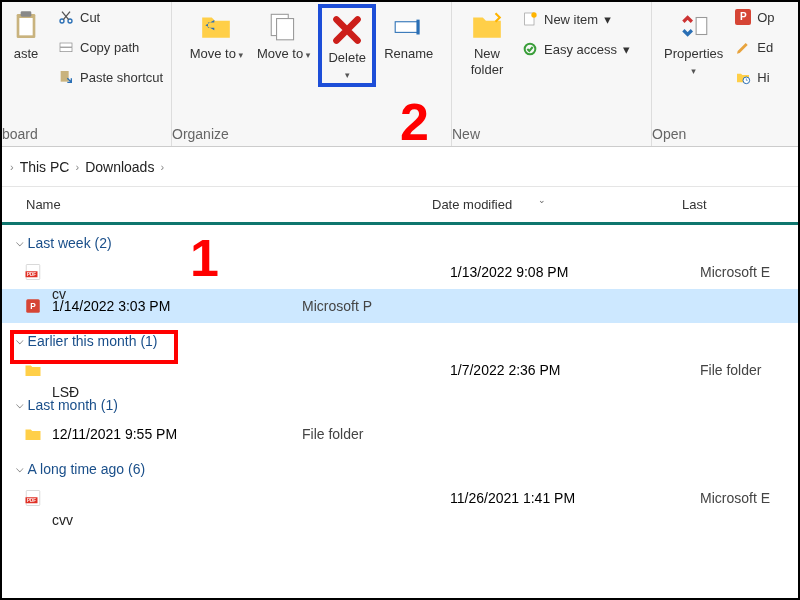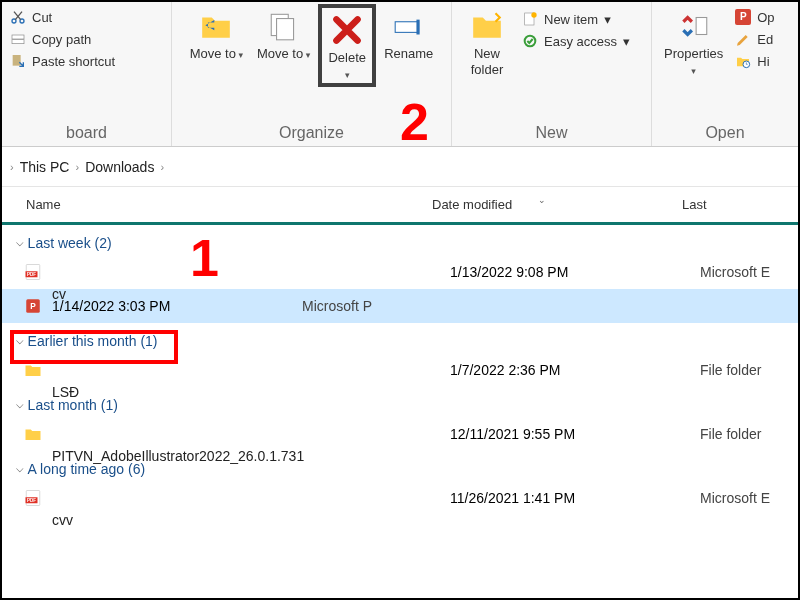--- a/index.html
+++ b/index.html
@@ -28,28 +28,28 @@
     flex-direction: column;
     justify-content: flex-start;
     align-items: center;
     padding: 2px 6px 0 6px;
     position: relative;
   }
   .rgroup-label {
     position: absolute;
     bottom: 4px;
     left: 0; right: 0;
-    text-align: center;
-    font-size: 16px;
+    text-align: left;
+    font-size: 14px;
     color: #666;
   }
   .small-list {
     display: flex;
     flex-direction: column;
-    gap: 4px;
+    gap: 12px;
     padding-top: 4px;
   }
   .small-item {
     display: flex;
     align-items: center;
     gap: 6px;
     font-size: 13px;
     color: #333;
     padding: 1px 2px;
     white-space: nowrap;
@@ -64,21 +64,21 @@
     padding: 4px 6px 2px 6px;
     min-width: 58px;
     font-size: 13px;
     color: #333;
     cursor: default;
   }
   .bigbtn .bicon { width: 36px; height: 36px; display:flex; align-items:center; justify-content:center; }
   .bigbtn .blabel { margin-top: 2px; line-height: 1.2; text-align:center; }
   .bigbtn .bdrop { font-size: 9px; color: #555; }
   .delete-highlight {
-    border: 4px solid #404040;
+    border: 4px solid #1d4ed8;
     padding-left: 6px;
   }
   .red-num {
     position: absolute;
     color: #ff0000;
     font-weight: 700;
     font-family: Arial, sans-serif;
   }
   .num2 { font-size: 52px; bottom: -2px; left: 398px; line-height: 1;}
   .num1 { font-size: 52px; top: 232px; left: 190px; line-height: 1;}
@@ -141,20 +141,30 @@
   .ico-folder { fill:#ffcf48; }
   .ico-pdf-bg { fill:#e03126; }
 </style>
 </head>
 <body>
 
 <div class="ribbon">
 
   <div class="rgroup" style="width:170px;align-items:flex-start;">
     <div style="display:flex;gap:6px;">
+      <div class="bigbtn" style="min-width:32px;padding-left:0;">
+        <div class="bicon">
+          <svg viewBox="0 0 24 24" width="32" height="32">
+              <rect x="5" y="3" width="14" height="18" rx="1" fill="#c9b37e"></rect>
+              <rect x="7" y="6" width="10" height="13" fill="#fff"></rect>
+              <rect x="8" y="1" width="8" height="4" rx="1" fill="#888"></rect>
+            </svg>
+        </div>
+        <div class="blabel">aste</div>
+      </div>
       <div class="small-list">
         <div class="small-item">
           <svg viewBox="0 0 24 24">
               <circle cx="6" cy="18" r="3" fill="none" stroke="#2a6fb5" stroke-width="2"></circle>
               <circle cx="18" cy="18" r="3" fill="none" stroke="#2a6fb5" stroke-width="2"></circle>
               <path d="M8 16 L18 4 M16 16 L6 4" stroke="#555" stroke-width="2"></path>
             </svg>
           <span>Cut</span>
         </div>
         <div class="small-item">
@@ -350,21 +360,20 @@
     <div class="group-hdr">
       <span class="chev">⌵</span>
       <span>Last month (1)</span>
     </div>
     <div class="row">
       <span class="ficon">
         <svg viewBox="0 0 24 24" width="18" height="18">
           <path class="ico-folder" fill="#ffcf48" d="M2 6h7l2 2h11v12H2z"></path>
         </svg>
       </span>
-      <span class="fname">PITVN_AdobeIllustrator2022_26.0.1.731</span>
       <span class="fdate">12/11/2021 9:55 PM</span>
       <span class="ftype">File folder</span>
     </div>
     <div class="group-hdr">
       <span class="chev">⌵</span>
       <span>A long time ago (6)</span>
     </div>
     <div class="row">
       <span class="ficon">
         <svg viewBox="0 0 24 24" width="18" height="18">

